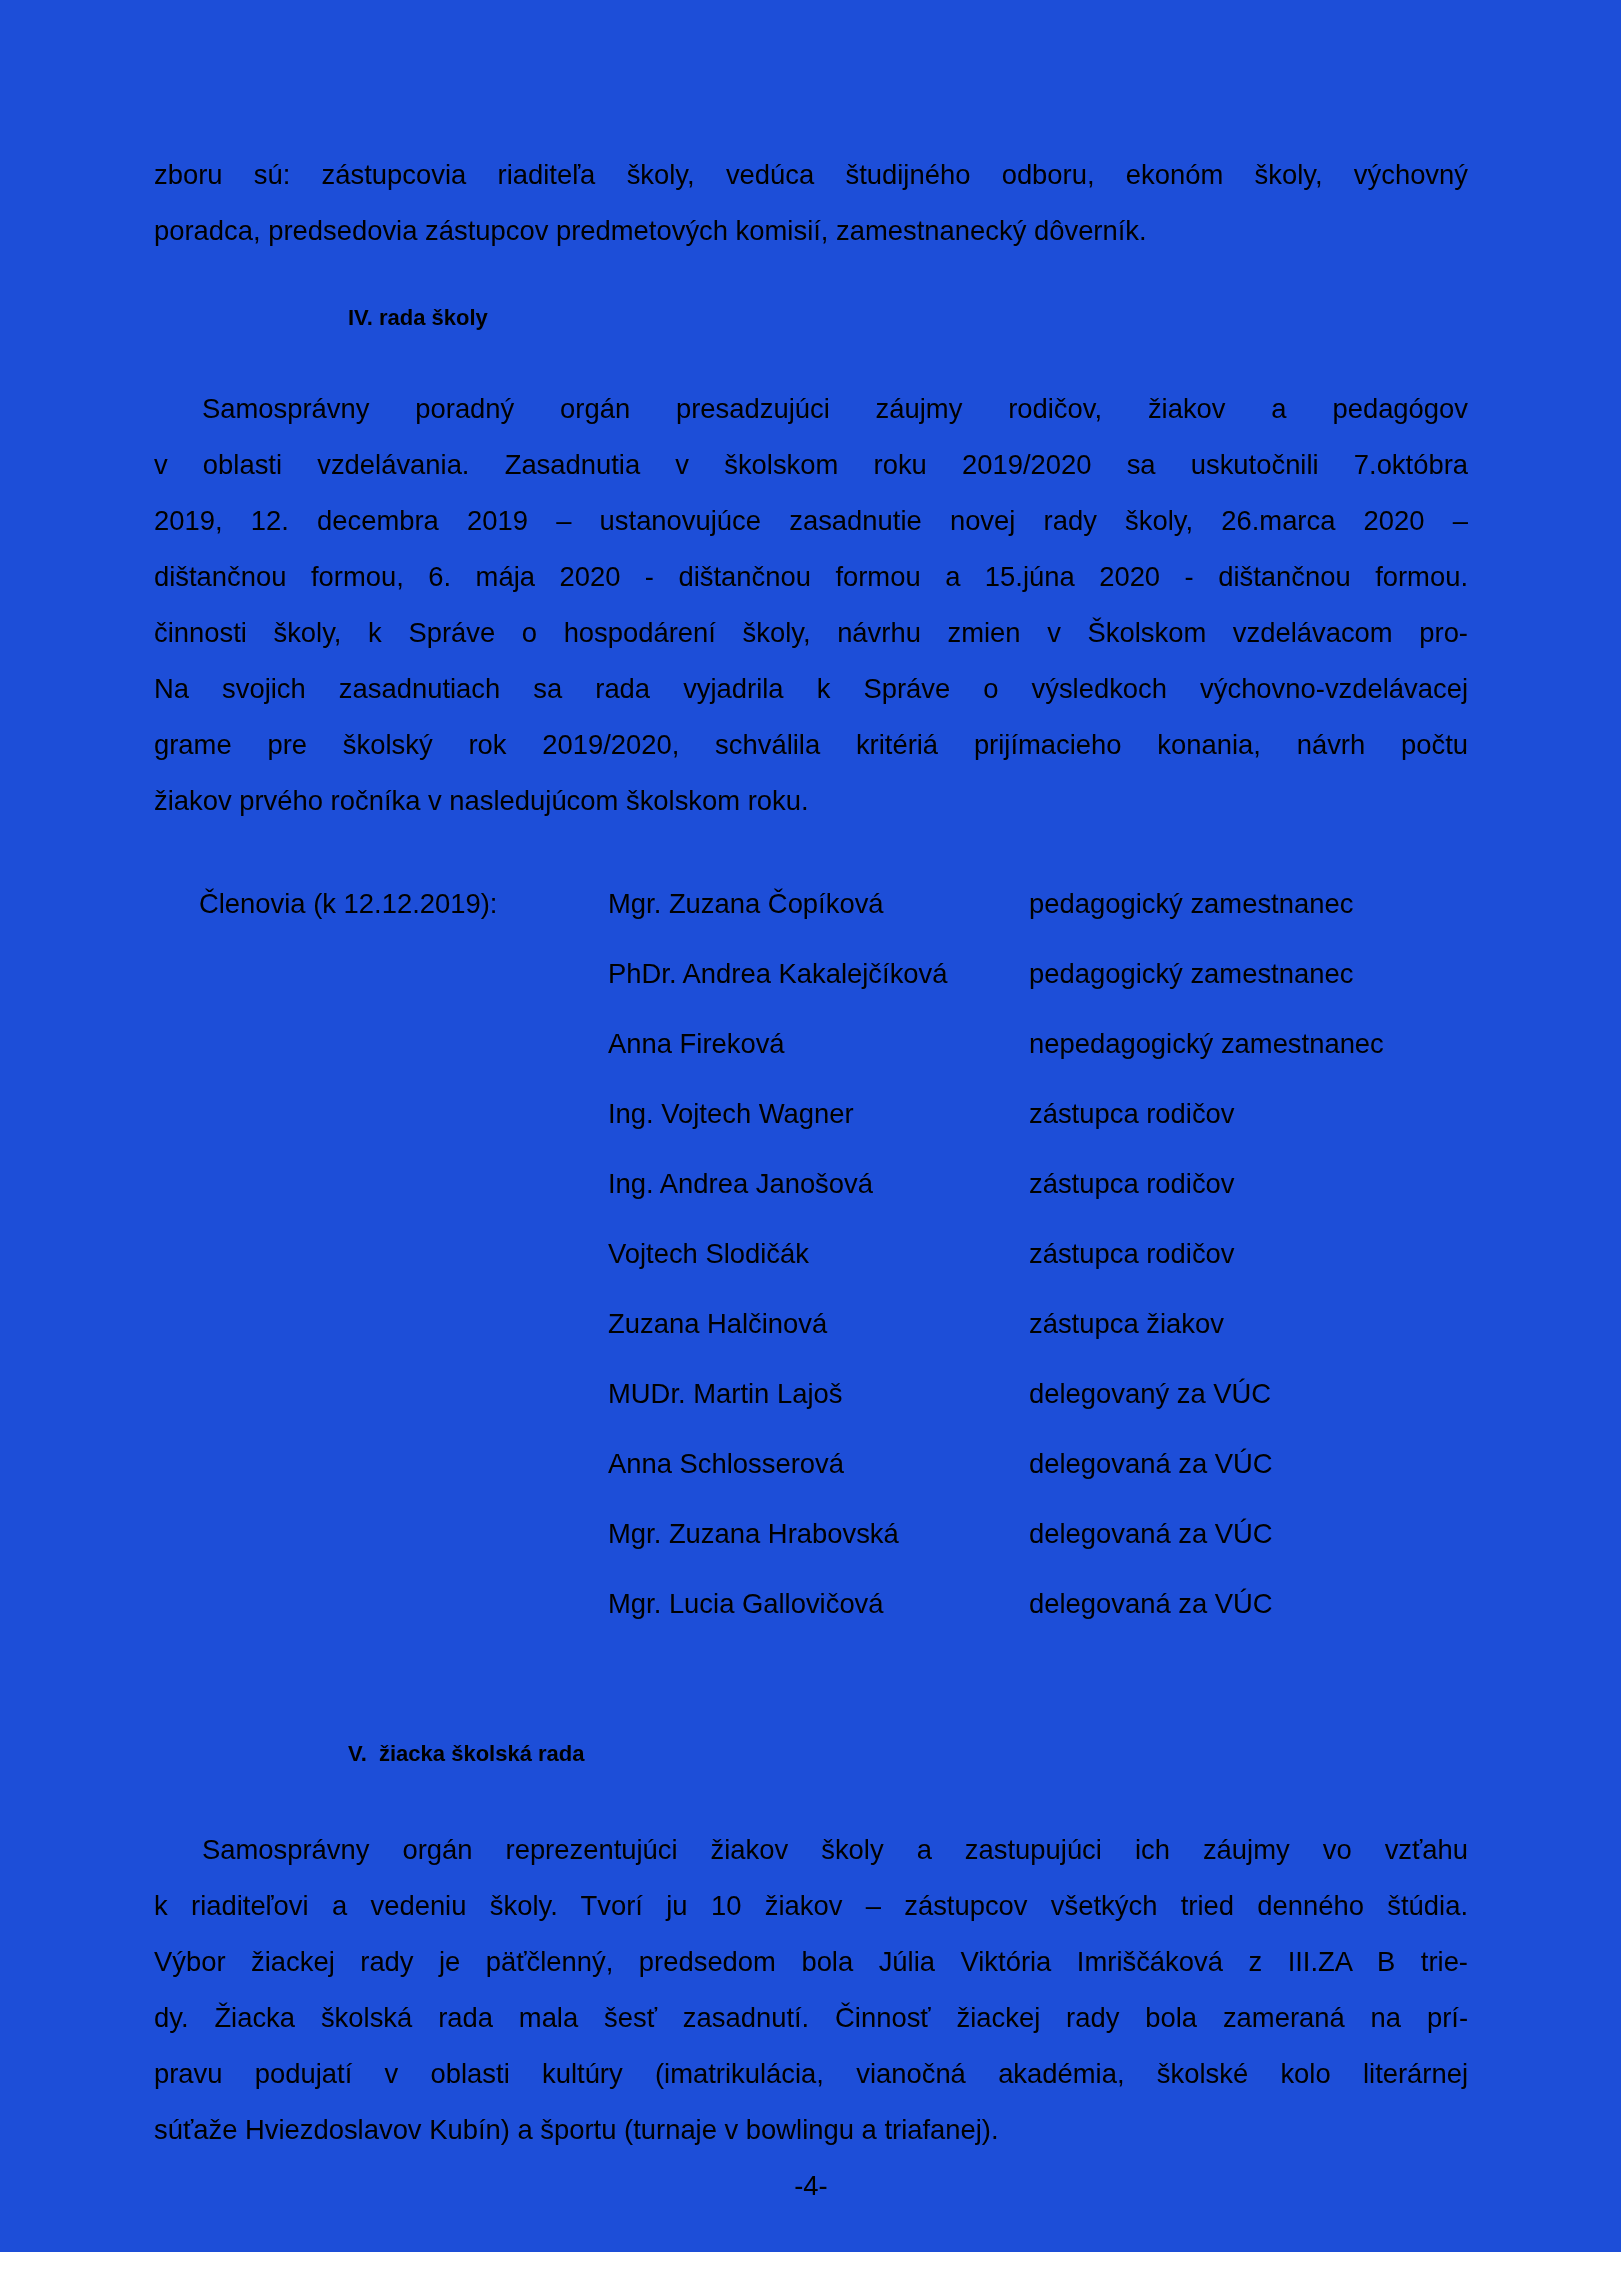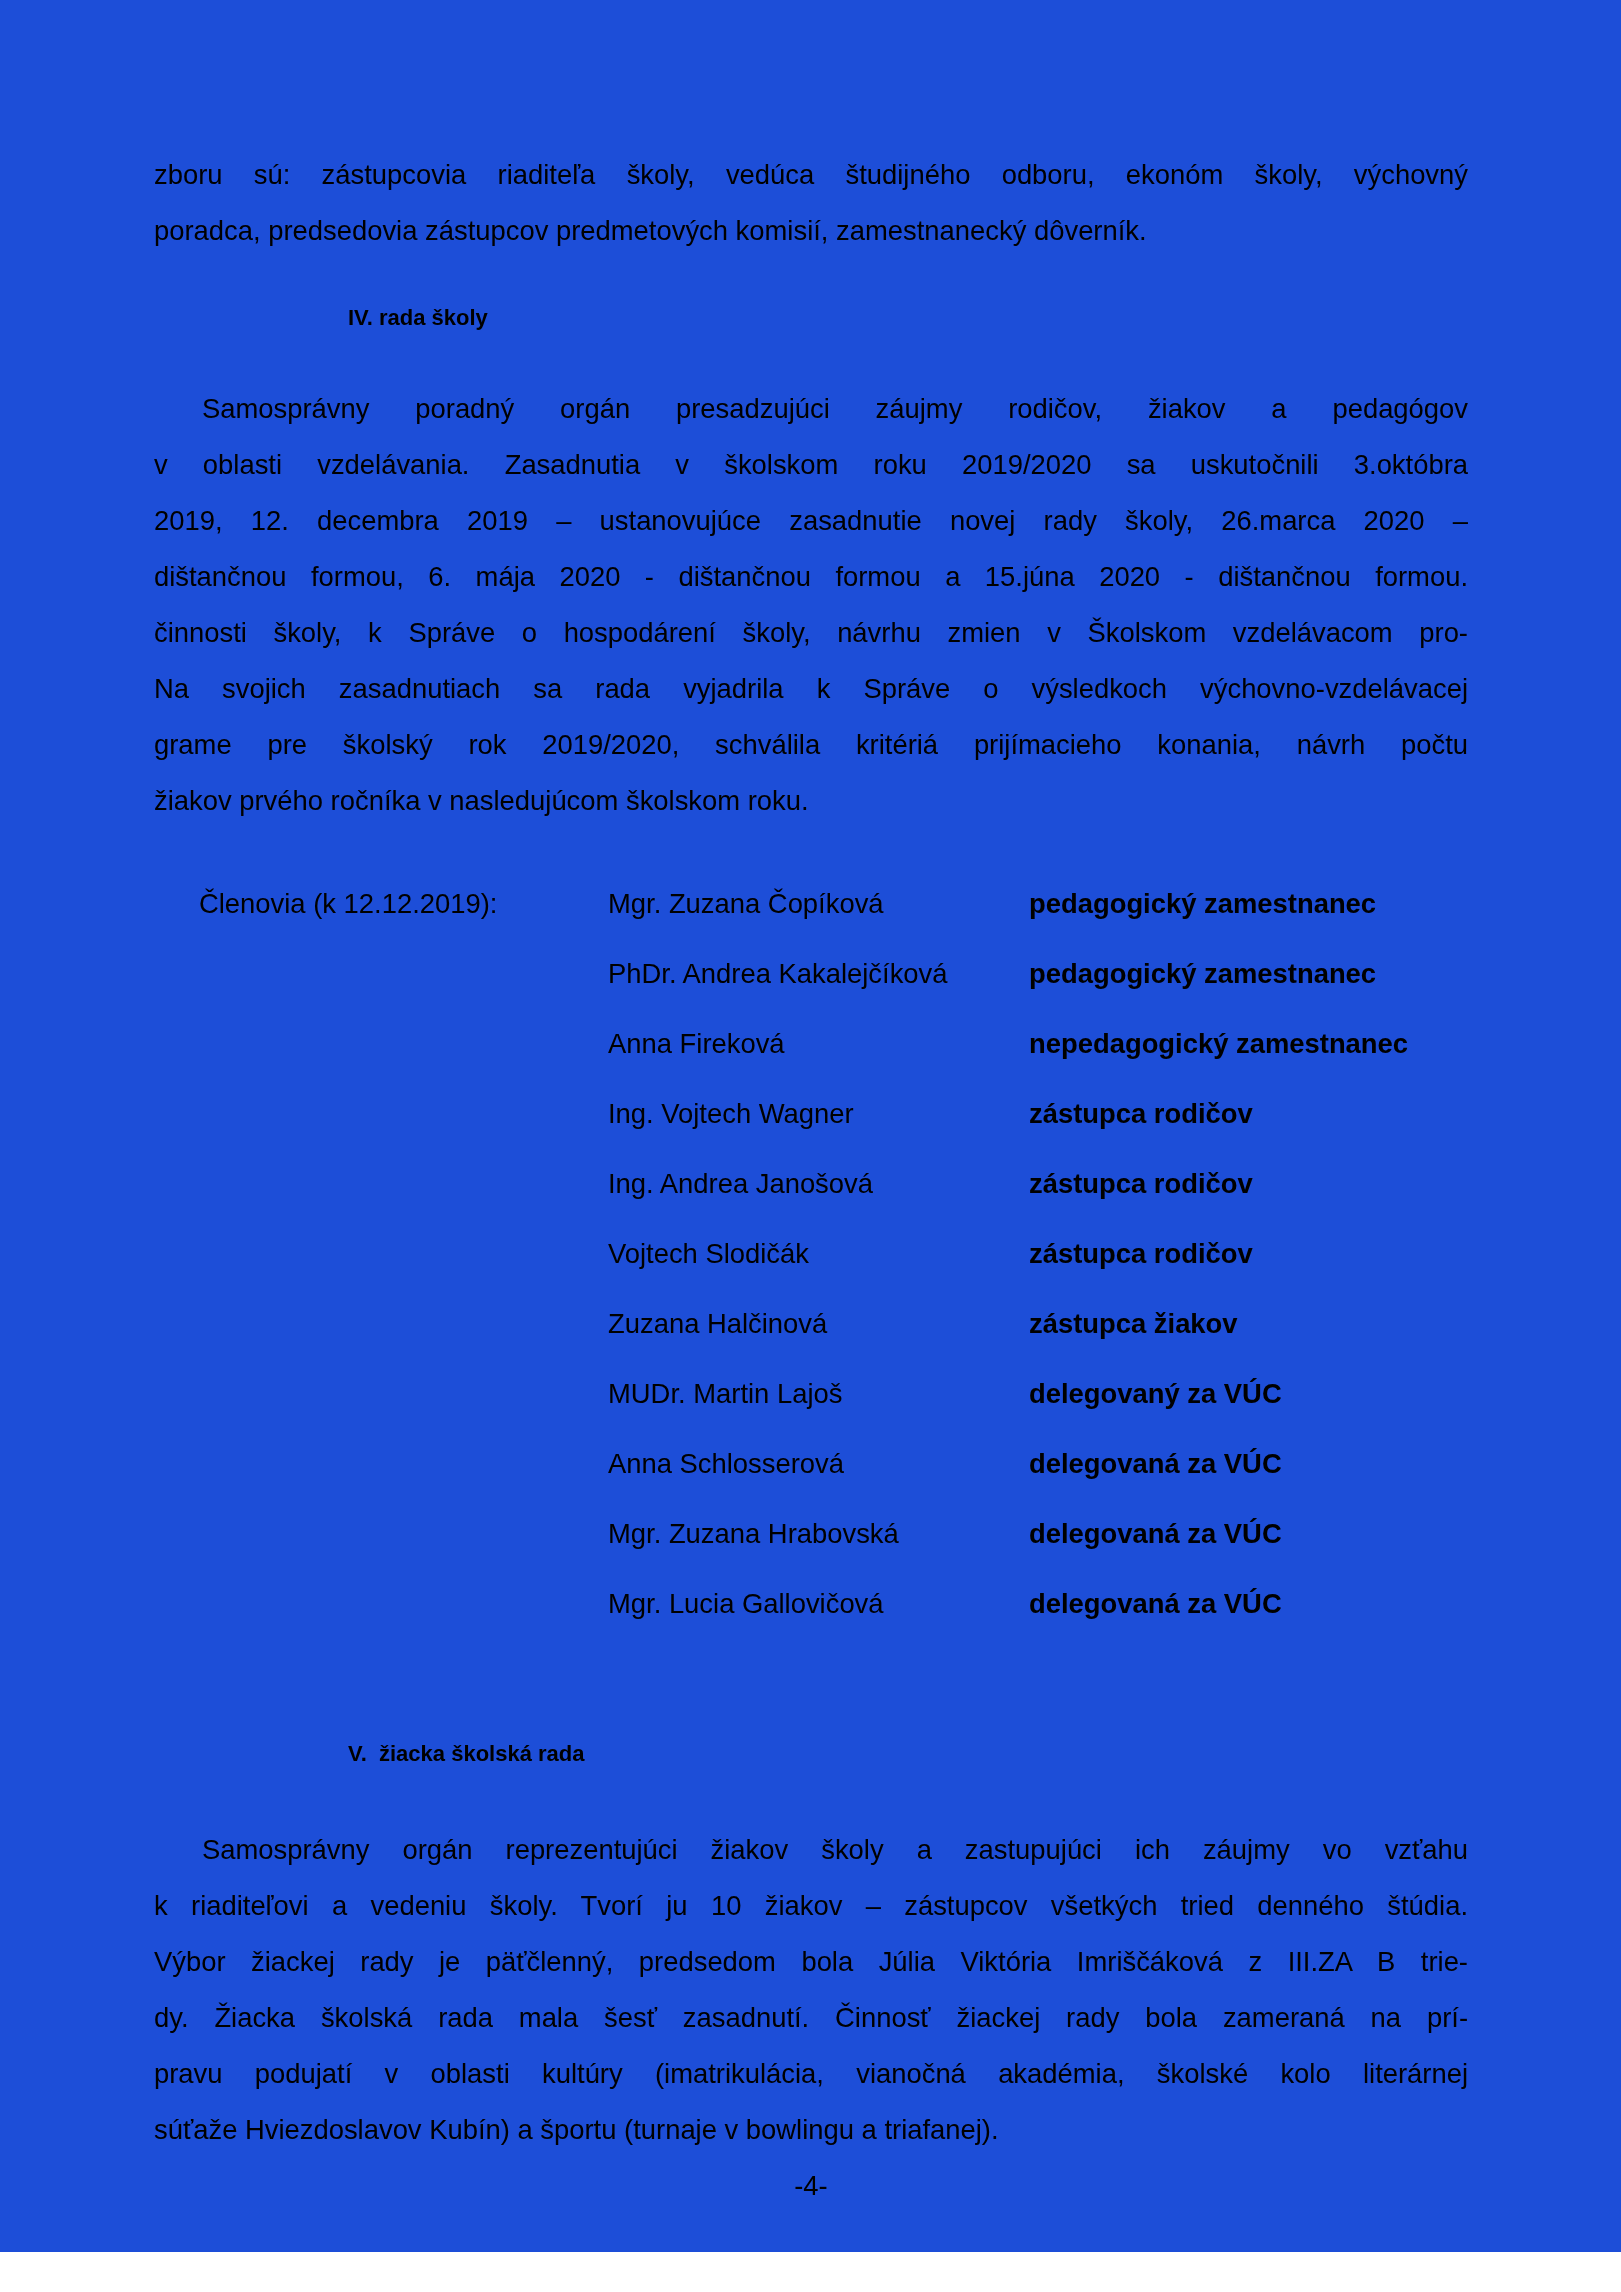--- a/index.html
+++ b/index.html
@@ -43,42 +43,42 @@
   .members { margin-top: 40px; }
   .member-row {
     display: flex;
     align-items: center;
     height: 70px;
     line-height: 70px;
     padding-left: 45px;
   }
   .member-label { width: 409px; flex: 0 0 409px; white-space: pre-wrap; }
   .member-name  { width: 421px; flex: 0 0 421px; white-space: pre-wrap; }
-  .member-role  { flex: 1 1 auto; white-space: pre-wrap; font-weight: bold; }
+  .member-role  { flex: 1 1 auto; white-space: pre-wrap; }
   .para-3 { margin-top: 40px; }
   .page-footer {
     text-align: center;
     line-height: 56px;
   }
 </style>
 </head>
 <body>
 
 <div class="page">
 
   <div class="para para-top">
     <div class="line">zboru sú: zástupcovia riaditeľa školy,  vedúca študijného odboru,  ekonóm školy, výchovný</div>
     <div class="line last">poradca, predsedovia zástupcov predmetových komisií, zamestnanecký dôverník.</div>
   </div>
 
   <h2 class="heading heading-4">IV. rada školy</h2>
 
   <div class="para para-2">
     <div class="line indent">Samosprávny poradný orgán presadzujúci záujmy rodičov, žiakov a pedagógov</div>
-    <div class="line">v oblasti  vzdelávania.  Zasadnutia v školskom roku 2019/2020 sa uskutočnili 3.októbra</div>
+    <div class="line">v oblasti  vzdelávania.  Zasadnutia v školskom roku 2019/2020 sa uskutočnili 7.októbra</div>
     <div class="line">2019, 12. decembra 2019 – ustanovujúce zasadnutie novej rady školy, 26.marca 2020 –</div>
     <div class="line">dištančnou formou, 6. mája 2020 - dištančnou formou a 15.júna 2020 - dištančnou formou.</div>
     <div class="line">činnosti školy, k Správe o hospodárení školy, návrhu zmien v Školskom vzdelávacom pro-</div>
     <div class="line">Na svojich zasadnutiach sa rada vyjadrila k Správe o výsledkoch výchovno-vzdelávacej</div>
     <div class="line">grame pre školský rok 2019/2020, schválila  kritériá prijímacieho konania, návrh počtu</div>
     <div class="line last">žiakov prvého ročníka v nasledujúcom školskom roku.</div>
   </div>
 
   <div class="members">
     <div class="member-row">

